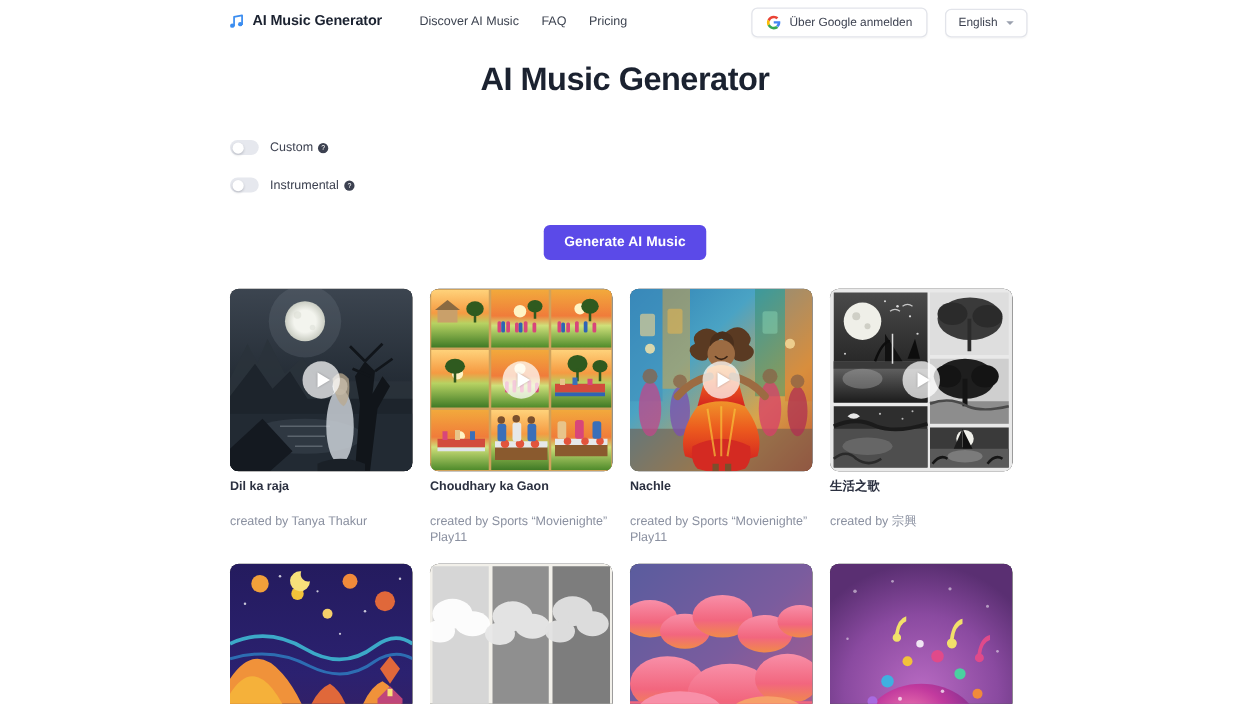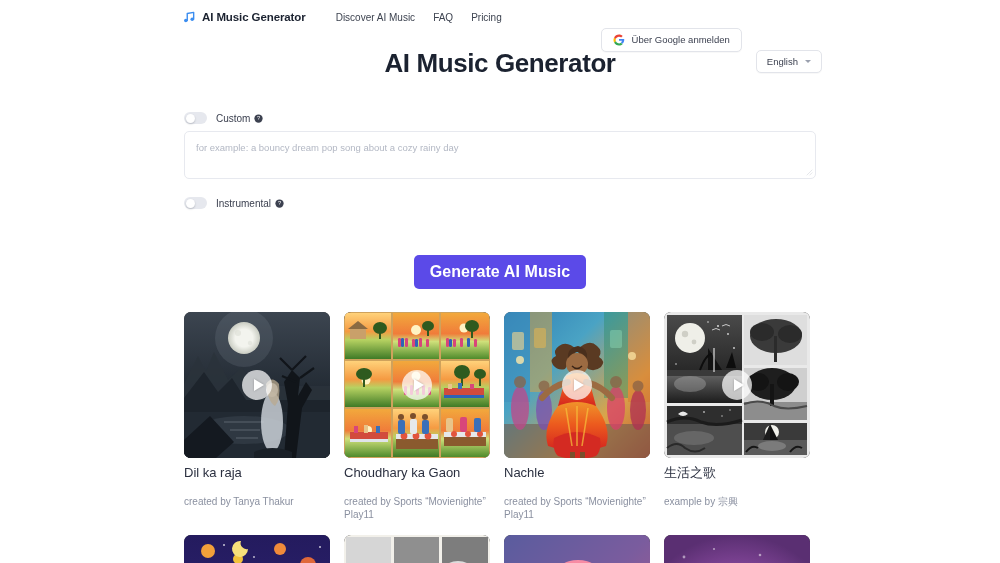--- a/index.html
+++ b/index.html
@@ -59,21 +59,20 @@
   .lang-btn {
     display: flex; align-items: center; gap: 7px;
     border: 1px solid #e2e4ea;
     border-radius: 5px;
     background: #fff;
     padding: 5px 10px;
     font-size: 9.5px;
     color: #3c4150;
     cursor: pointer;
     box-shadow: 0 1px 1px rgba(16,24,40,.03);
-    margin-top: 44px;
   }
   .chev {
     width: 0; height: 0;
     border-left: 3px solid transparent;
     border-right: 3px solid transparent;
     border-top: 3.5px solid #9aa0ae;
   }
 
   
   .hero { text-align: center; margin-top: 14px; }
@@ -141,29 +140,28 @@
     right: 2px; bottom: 2px;
     width: 7px; height: 7px;
     opacity: .55;
   }
   .instrumental-row { margin-top: 18px; text-align: center; }
   .gen-wrap { text-align: center; margin-top: 26px; }
   .gen-btn {
     display: inline-block;
     background: #5b4ae8;
     color: #fff;
-    font-size: 16px;
+    font-size: 11px;
     font-weight: 700;
     border: none;
     border-radius: 5px;
     padding: 8px 16px;
     cursor: pointer;
     letter-spacing: .1px;
     font-family: "Liberation Sans", sans-serif;
-    margin-top: 20px;
   }
 
   
   .gallery {
     width: 632px;
     margin: 23px auto 0 auto;
     display: grid;
     grid-template-columns: repeat(4, 146px);
     gap: 14px 14px;
   }
@@ -190,22 +188,22 @@
     content: "";
     width: 0; height: 0;
     margin-left: 3px;
     border-left: 10px solid #fff;
     border-top: 6.5px solid transparent;
     border-bottom: 6.5px solid transparent;
     filter: drop-shadow(0 0 1px rgba(0,0,0,.25));
   }
   .card-title {
     margin-top: 7px;
-    font-size: 13px;
-    font-weight: 400;
+    font-size: 10px;
+    font-weight: 700;
     color: #2b3040;
     line-height: 1.25;
   }
   .card-sub {
     margin-top: 14px;
     font-size: 10px;
     color: #8a90a0;
     line-height: 1.3;
   }
 </style>
@@ -254,26 +252,20 @@
       <div class="knob"></div>
     </div>
     <span class="switch-label">Custom</span>
     <svg class="help-icon" viewBox="0 0 24 24" style="margin-left:-5px">
       <circle cx="12" cy="12" r="11" fill="#3c4150"></circle>
       <text x="12" y="17" font-size="15" font-family="Liberation Sans, sans-serif" fill="#ffffff" text-anchor="middle">?</text>
     </svg>
   </div>
 
 
-  <div class="textarea">
-    <span>for example: a bouncy dream pop song about a cozy rainy day</span>
-    <svg class="resize-grip" viewBox="0 0 10 10">
-      <path d="M9 1L1 9M9 5L5 9" stroke="#b9bec9" stroke-width="1" fill="none"></path>
-    </svg>
-  </div>
 
   <div class="row instrumental-row">
     <div class="switch">
       <div class="knob"></div>
     </div>
     <span class="switch-label">Instrumental</span>
     <svg class="help-icon" viewBox="0 0 24 24" style="margin-left:-5px">
       <circle cx="12" cy="12" r="11" fill="#3c4150"></circle>
       <text x="12" y="17" font-size="15" font-family="Liberation Sans, sans-serif" fill="#ffffff" text-anchor="middle">?</text>
     </svg>
@@ -567,21 +559,21 @@
         <circle cx="108" cy="120" r="7" fill="#f0f0ea"></circle>
         <path d="M80 128 h63 v15 h-63Z" fill="#5a5a5a"></path>
         <path d="M106 112 l0 16 l8 0Z" fill="#111"></path>
         <path d="M106 112 l-7 16 l7 0Z" fill="#1c1c1c"></path>
         <ellipse cx="108" cy="134" rx="14" ry="5" fill="#cfcfcf" opacity=".28"></ellipse>
         <path d="M82 140 q6 -8 12 -4 M126 140 q6 -8 12 -4" stroke="#161616" stroke-width="2" fill="none"></path>
       </svg>
       <div class="play"></div>
     </div>
     <div class="card-title">生活之歌</div>
-    <div class="card-sub">example by 宗興</div>
+    <div class="card-sub">created by 宗興</div>
   </div>
 
   <div class="card">
     <div class="thumb">
       <svg viewBox="0 0 146 146">
         <defs>
           <linearGradient id="g5sky" x1="0" y1="0" x2="0" y2="1">
             <stop offset="0%" stop-color="#241b5e"></stop>
               <stop offset="60%" stop-color="#2b2170"></stop>
               <stop offset="100%" stop-color="#3a1f5e"></stop>

